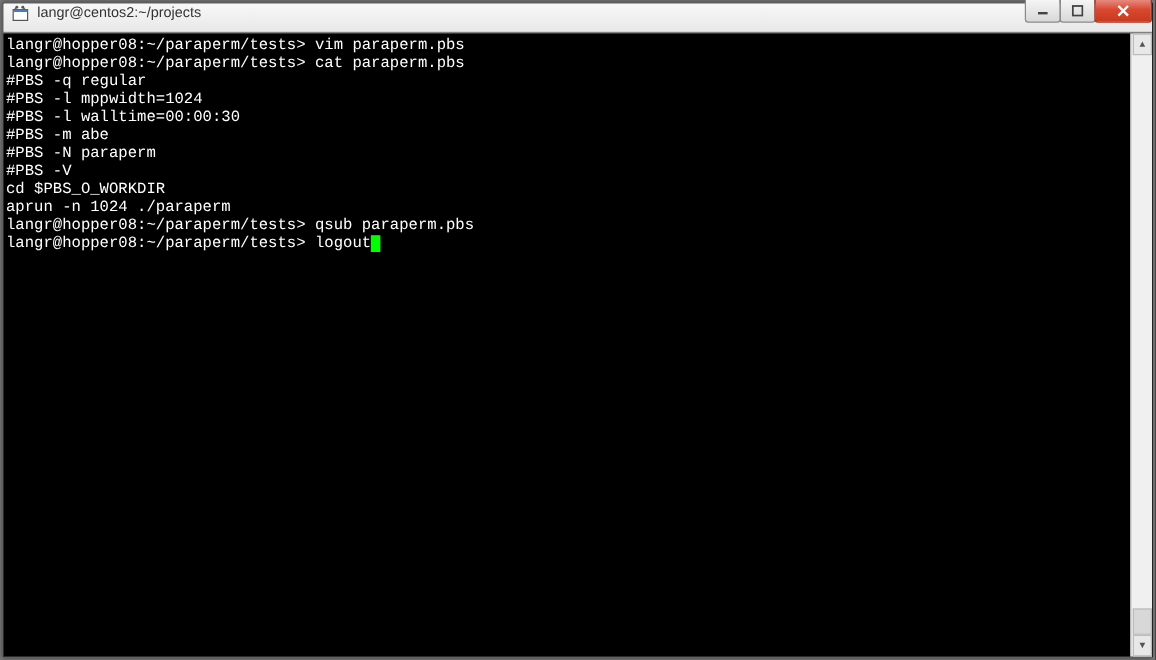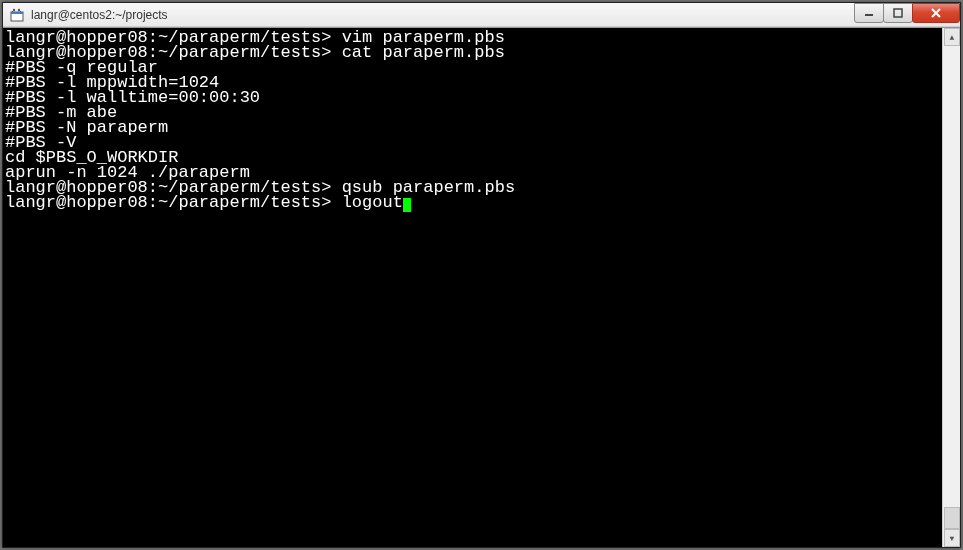--- a/index.html
+++ b/index.html
@@ -21,21 +21,20 @@
     background: #fff;
     display: flex;
     flex-direction: column;
     box-shadow: 0 0 4px rgba(0,0,0,0.5);
   }
   .titlebar {
     height: 24px;
     background: linear-gradient(to bottom, #f8f8f8, #e8e8e8);
     border-bottom: 1px solid #ccc;
     display: flex;
-    align-items: center;
     padding: 0 0 0 6px;
     font-family: "Segoe UI", Tahoma, sans-serif;
     font-size: 12px;
     color: #333;
   }
   .title-icon {
     width: 16px;
     height: 16px;
     margin-right: 6px;
     display: flex;
@@ -75,21 +74,21 @@
     flex: 1;
     display: flex;
     background: #000;
     border-top: 1px solid #999;
   }
   .terminal {
     flex: 1;
     background: #000;
     color: #fff;
     font-family: "Consolas", "Courier New", monospace;
-    font-size: 17px;
+    font-size: 13px;
     line-height: 15px;
     padding: 2px 0 0 2px;
     white-space: pre;
     overflow: hidden;
   }
   .scrollbar {
     width: 18px;
     background: #f0f0f0;
     border-left: 1px solid #ccc;
     position: relative;

